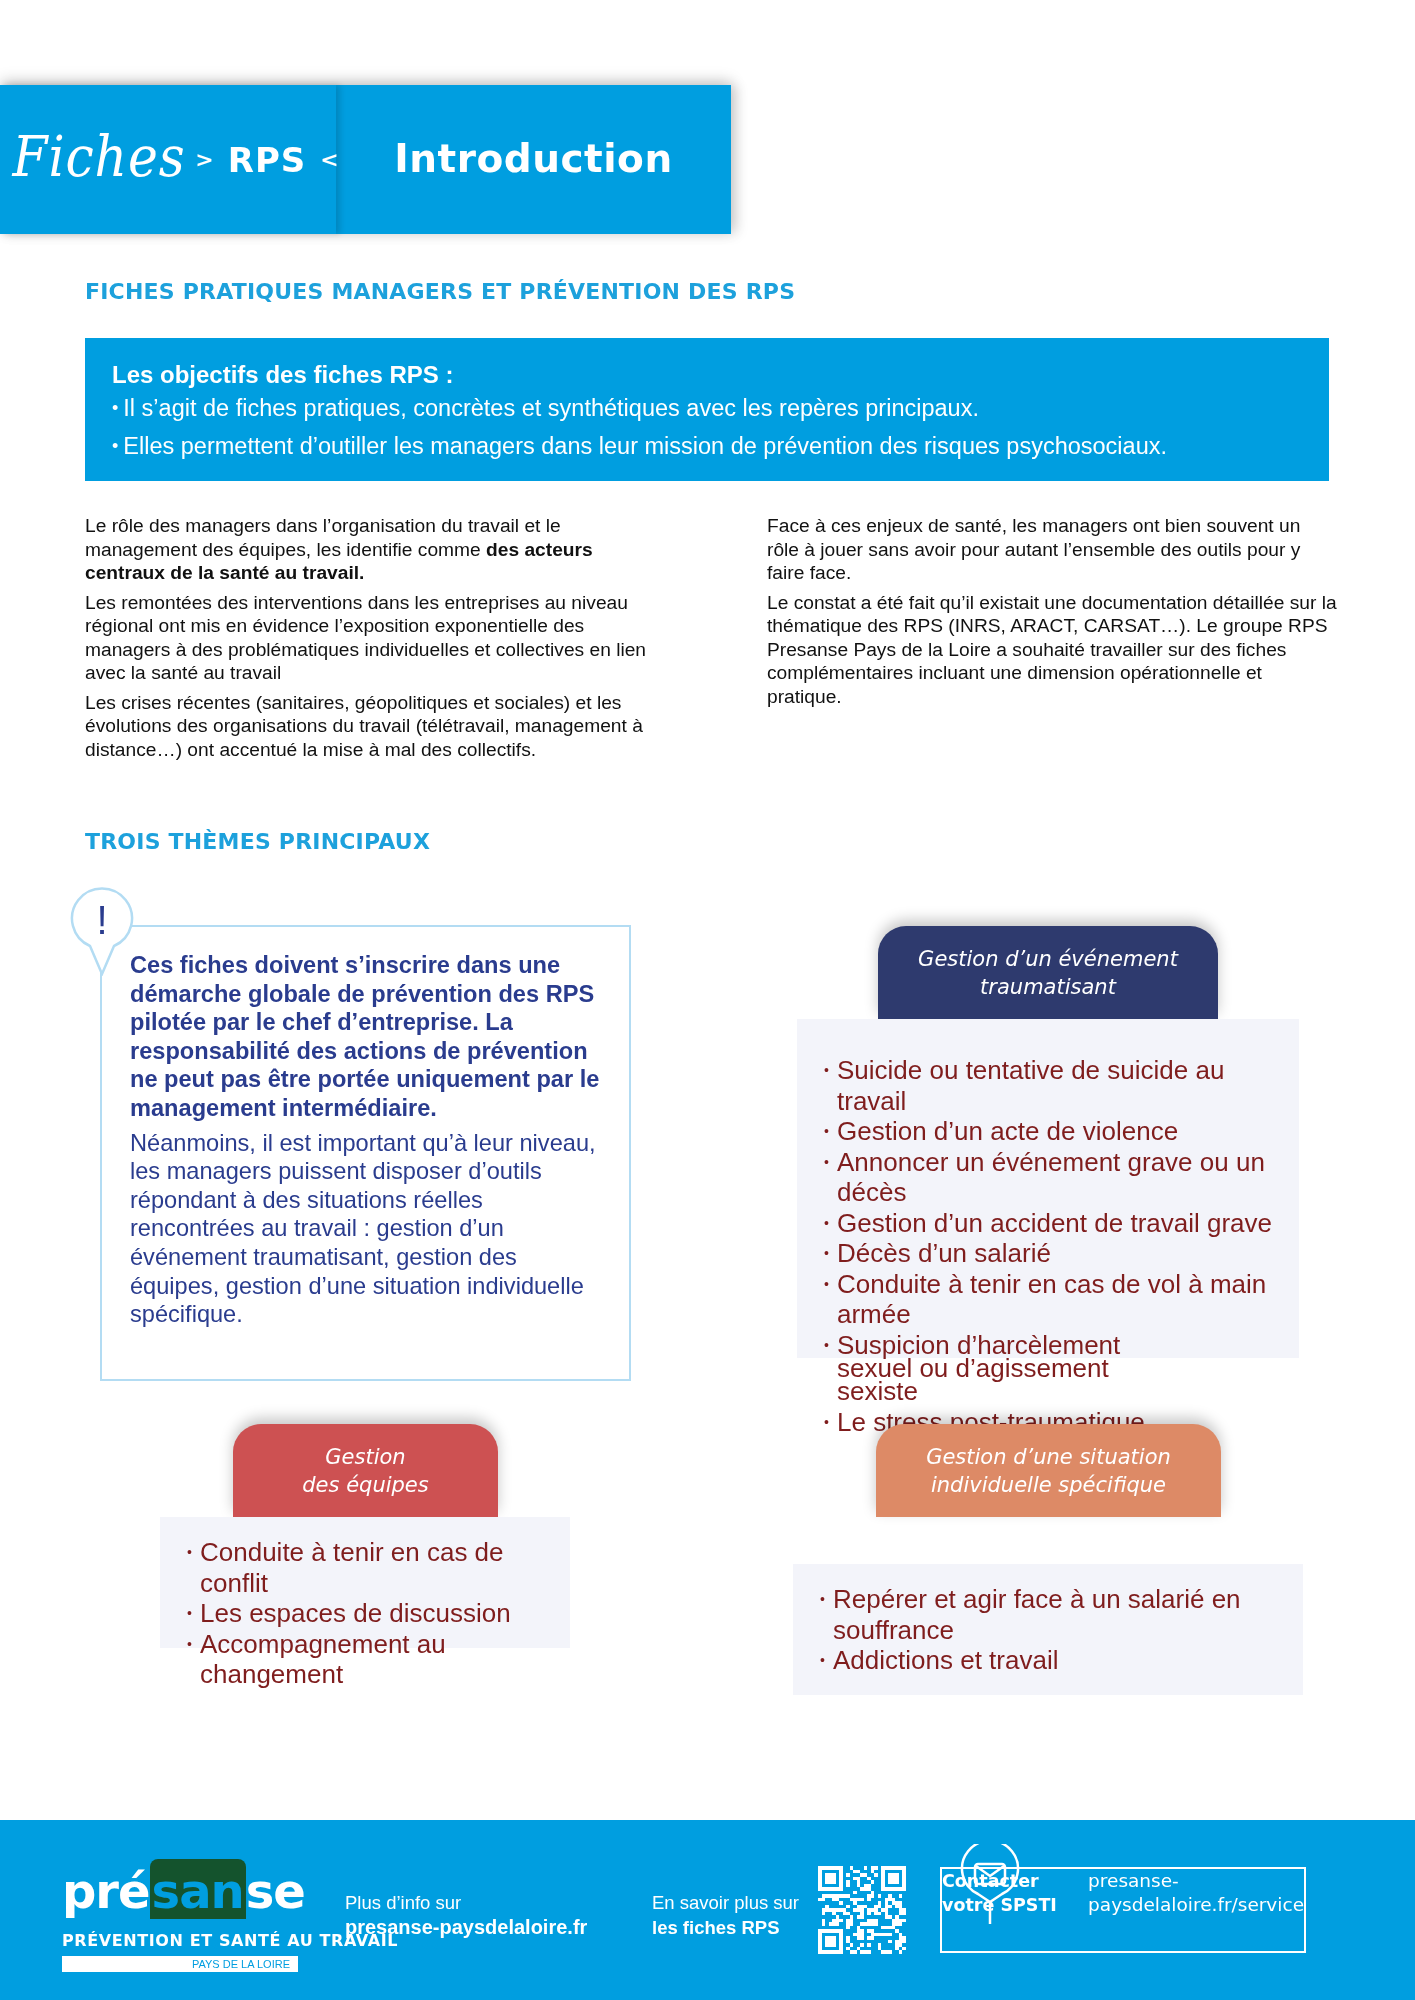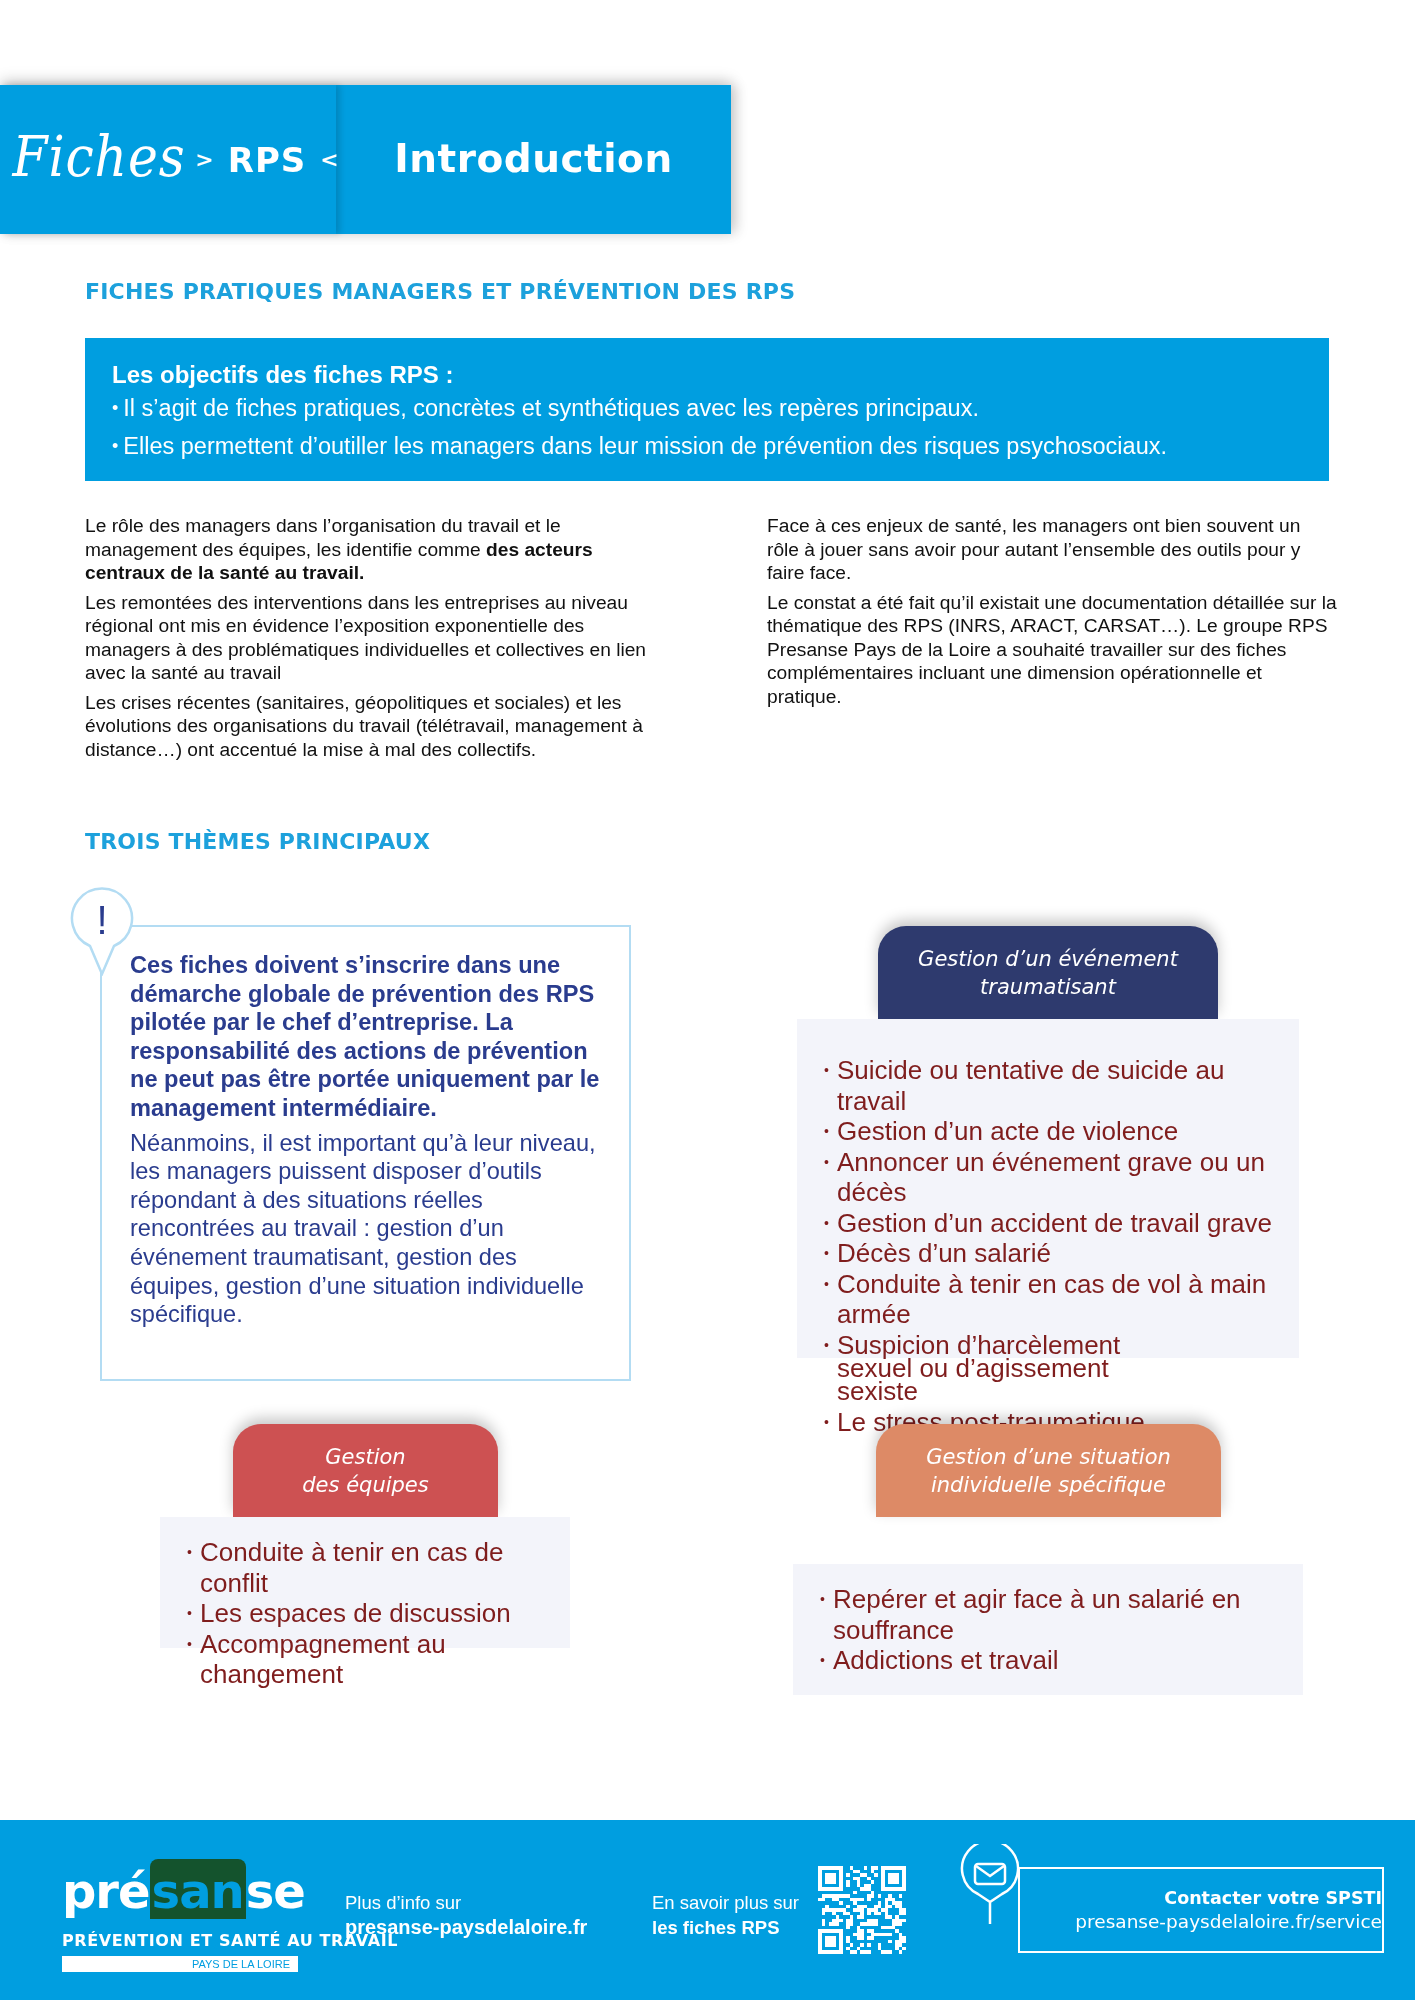--- a/index.html
+++ b/index.html
@@ -96,22 +96,22 @@
   .brand-word .san { background: #14532d; color: #009ee0; padding: 4px 2px 0 2px; border-radius: 8px 8px 0 0; }
   .brand-sub { font-family: "DejaVu Sans", sans-serif; font-size: 16px; font-weight: bold; letter-spacing: 0.6px; margin-top: 9px; white-space: nowrap; }
   .brand-region { background: #fff; color: #009ee0; font-size: 11px; text-align: right; padding: 2px 8px 2px 0; margin-top: 6px; width: 236px; font-family: "Liberation Sans", sans-serif; }
 
   .info1 { position: absolute; left: 345px; top: 70px; font-size: 18.5px; line-height: 25px; }
   .info1 .strong { font-weight: bold; font-size: 20px; }
   .info2 { position: absolute; left: 652px; top: 70px; font-size: 18.5px; line-height: 25px; }
   .info2 .strong { font-weight: bold; }
   .qr { position: absolute; left: 818px; top: 46px; width: 88px; height: 88px; }
 
-  .contact { position: absolute; left: 1018px; top: 47px; width: 366px; height: 86px; border: 2.5px solid #fff;
-    display: flex; flex-direction: column; align-items: flex-end; justify-content: center; font-family: "DejaVu Sans", sans-serif; }
+  .contact { position: absolute; left: 940px; top: 47px; width: 366px; height: 86px; border: 2.5px solid #fff;
+    display: flex; flex-direction: row; align-items: flex-start; justify-content: center; font-family: "DejaVu Sans", sans-serif; }
   .contact .c-title { font-weight: bold; font-size: 17.5px; line-height: 24px; }
   .contact .c-url { font-size: 18.5px; line-height: 24px; }
   .mail-pin { position: absolute; left: 958px; top: 24px; width: 64px; height: 82px; }
 </style>
 </head>
 <body>
 
 <div class="header">
   <div class="header-logo">
     <div class="logo-fiches">Fiches</div>

